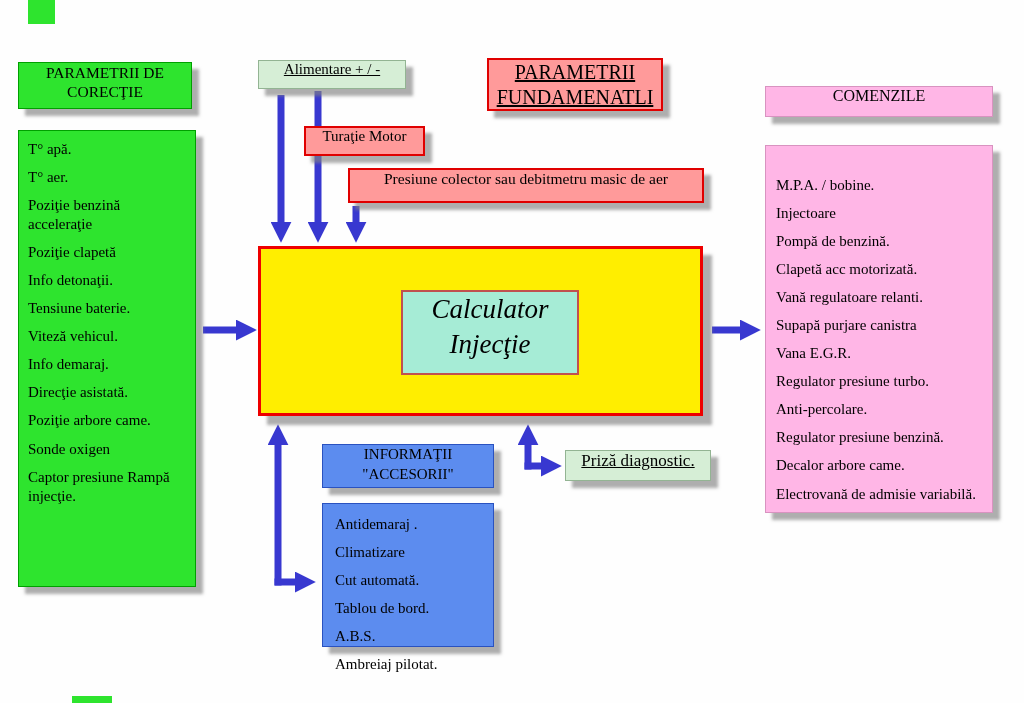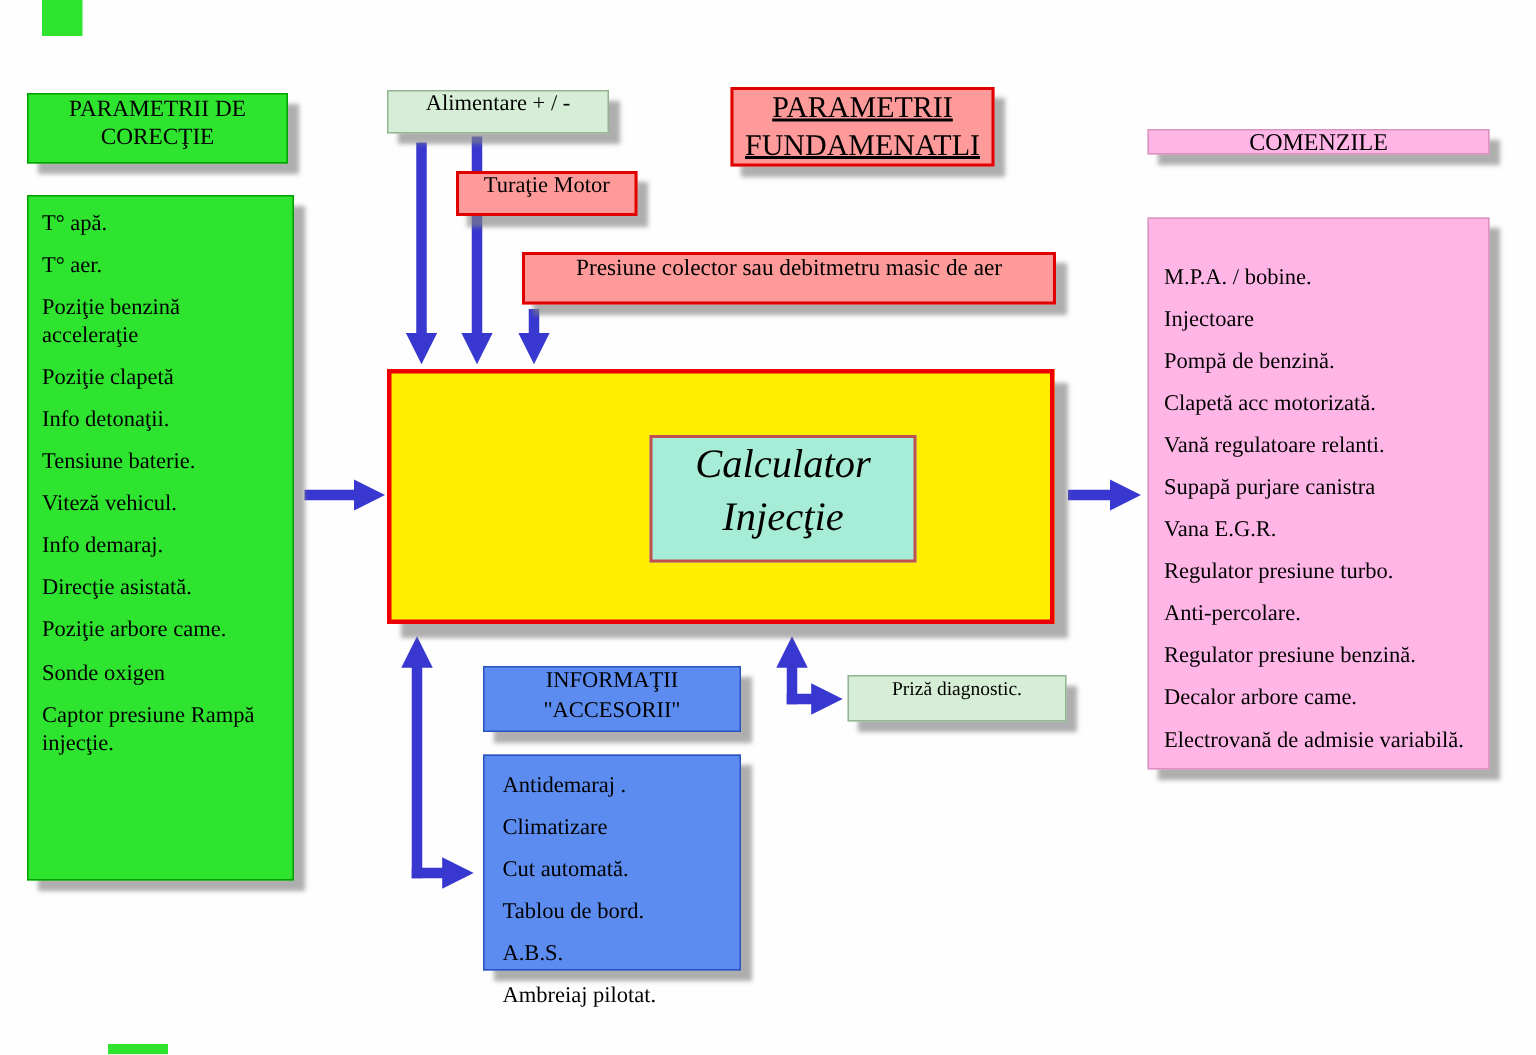--- a/index.html
+++ b/index.html
@@ -9,40 +9,40 @@
     font-family:"Liberation Serif", serif;
     color:#000;
   }
   .box {
     position:absolute; box-sizing:border-box; z-index:2;
     box-shadow:7px 7px 3px rgba(130,130,130,0.65);
   }
   .center { display:flex; flex-direction:column; align-items:center; justify-content:flex-start; text-align:center; }
 
   .green  { background:#2ee42e; border:1px solid #00a000; }
-  .lgreen { background:#d6eed6; border:1px solid #93b493; }
+  .lgreen { background:#d6eed6; border:1px solid #93b493;text-decoration:underline; }
   .redbox { background:#ff9a9a; border:2px solid #e00000; }
   .pink   { background:#ffb6e6; border:1px solid #d893c0; }
   .blue   { background:#5c8cef; border:1px solid #2a52c0; }
 
   #corr-header { left:18px; top:62px; width:174px; height:47px; font-size:15.5px; line-height:1.25; }
   #corr-list   { left:18px; top:130px; width:178px; height:457px; padding:9px 9px; font-size:15px; }
   #alim        { left:258px; top:60px;  width:148px; height:29px; font-size:15px; }
-  #turatie     { left:304px; top:114px; width:121px; height:30px; font-size:15px; z-index:3; }
+  #turatie     { left:304px; top:126px; width:121px; height:30px; font-size:15px; z-index:3; }
   #fund        { left:487px; top:58px;  width:176px; height:53px; font-size:20px; line-height:1.25;text-decoration:underline; }
   #presiune    { left:348px; top:168px; width:356px; height:35px; font-size:15.5px; }
   #yellow      { left:258px; top:246px; width:445px; height:170px; background:#ffee00; border:3px solid #ee0000; box-shadow:9px 9px 3px rgba(130,130,130,0.65); }
   #cyan        { position:absolute; left:140px; top:41px; width:178px; height:85px; box-sizing:border-box;
                  background:#a6ecd6; border:2px solid #c05050;
-                 font-style:italic; font-size:27px; line-height:1.3;margin-left:32px; }
-  #com-header  { left:765px; top:86px;  width:228px; height:17px; font-size:16px; }
+                 font-style:italic; font-size:27px; line-height:1.3; }
+  #com-header  { left:765px; top:86px;  width:228px; height:31px; font-size:16px; }
   #com-list    { left:765px; top:145px; width:228px; height:368px; padding:30px 10px; font-size:15px; }
   #acc-header  { left:322px; top:444px; width:172px; height:44px; font-size:15px; line-height:1.3; }
   #acc-list    { left:322px; top:503px; width:172px; height:144px; padding:11px 12px; font-size:15px; }
-  #diag        { left:565px; top:450px; width:146px; height:31px; font-size:13px; }
+  #diag        { left:565px; top:450px; width:146px; height:31px; font-size:17px; }
 
   .list-item { line-height:1.27; margin-bottom:9px; }
   .list-item:last-child { margin-bottom:0; }
 
   #arrows { position:absolute; left:0; top:0; z-index:1; pointer-events:none; }
 
   .frag { position:absolute; background:#2ee42e; z-index:0; }
   #frag-top    { left:28px; top:0; width:27px; height:24px; }
   #frag-bottom { left:72px; top:696px; width:40px; height:7px; }
 </style>

